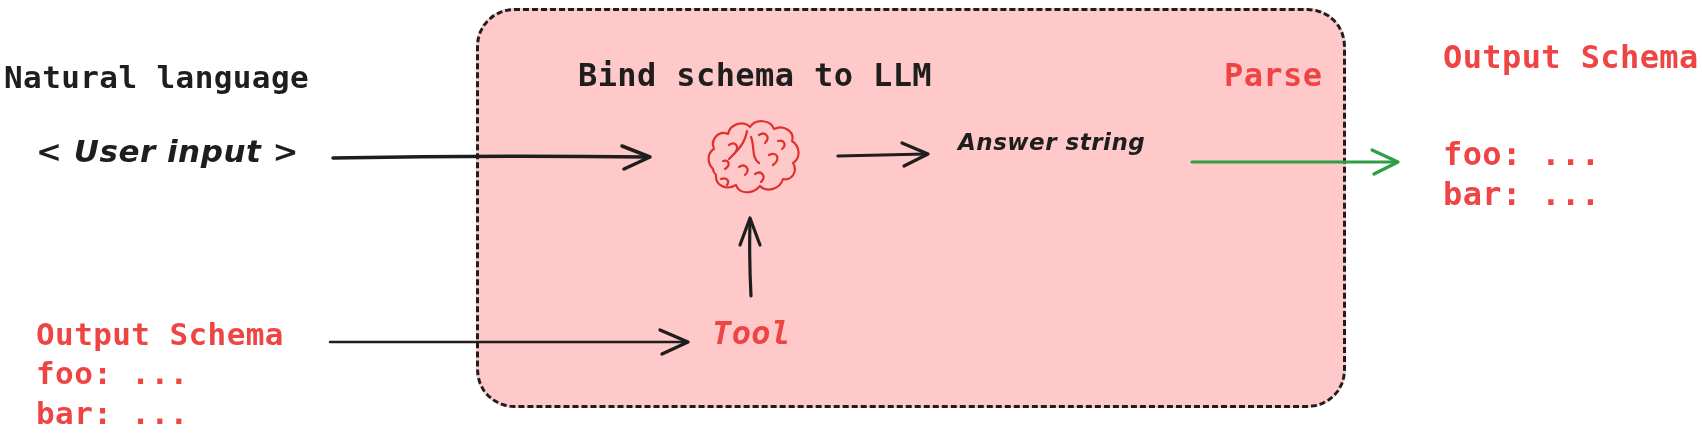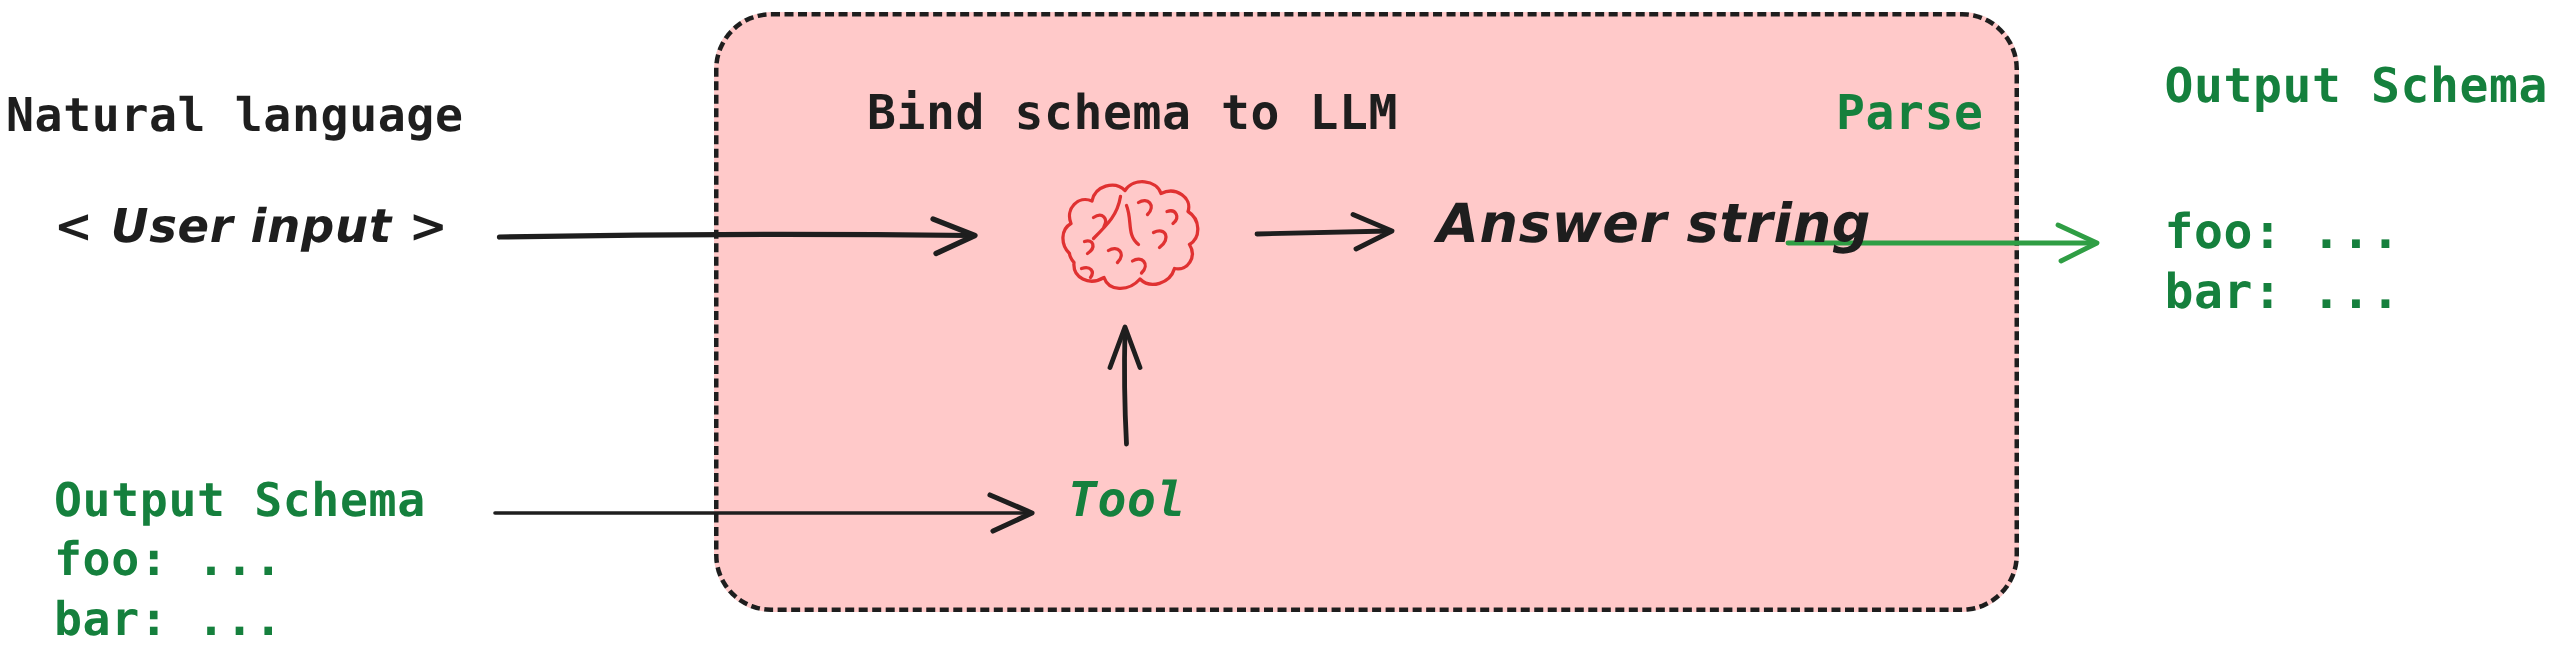--- a/index.html
+++ b/index.html
@@ -12,42 +12,42 @@
     border-radius:22px;
   }
   .txt{
     position:absolute;
     white-space:pre;
     line-height:1.1;
     color:#1e1e1e;
     font-weight:700;
     letter-spacing:0.4px;
   }
-  .green{color:#15803d;}
+  .green{color:#ef4444;}
   .hand{
     font-family:"DejaVu Sans","Liberation Sans",sans-serif;
     font-style:italic;
     font-weight:700;
     letter-spacing:0.5px;
   }
   .llm-box{
     position:absolute;
     left:476px;top:8px;width:870px;height:400px;
     background:#ffc9c9;
     border:3.5px dashed #1e1e1e;
     border-radius:38px;
     box-sizing:border-box;
   }
   .overlay{
     position:absolute;left:0;top:0;width:1702px;height:443px;
     pointer-events:none;
   }
   .fs31{font-size:31px;}
   .fs32{font-size:32px;}
-  .fs33{font-size:36px;}
+  .fs33{font-size:23px;}
 </style>
 </head>
 <body>
 
 <div class="canvas">
 
   <div class="llm-box"></div>
 
   <svg class="overlay" viewBox="0 0 1702 443">
 

